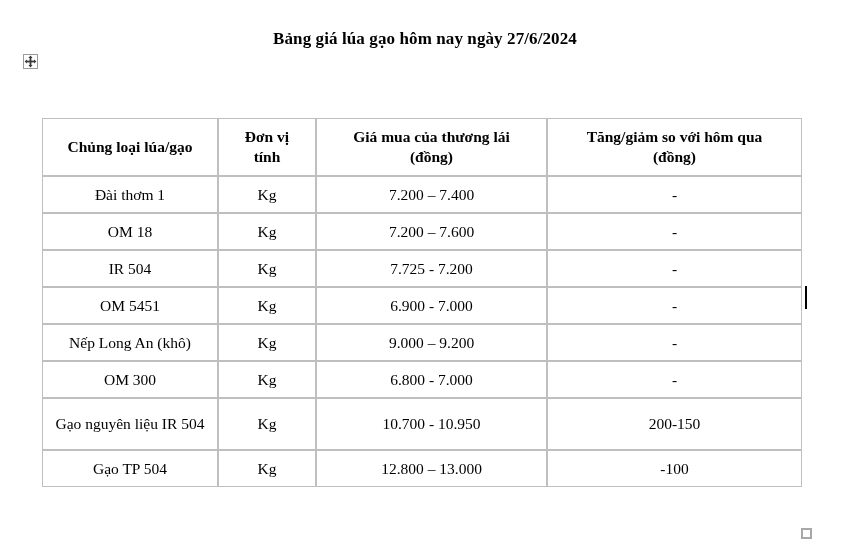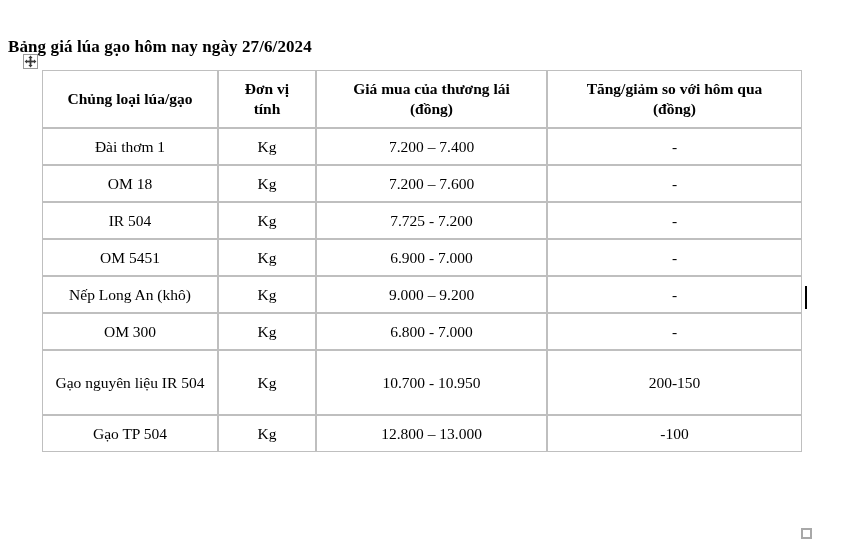--- a/index.html
+++ b/index.html
@@ -12,24 +12,25 @@
     width: 850px;
     height: 555px;
     overflow: hidden;
     font-family: "Liberation Serif", "DejaVu Serif", serif;
     color: #000000;
     position: relative;
   }
 
   
   #doc-title {
+    text-align: center;
     font-size: 17px;
     font-weight: bold;
     letter-spacing: 0.1px;
-    margin: 8px;
+    margin: 0;
     padding: 28px 0 0 0;
     line-height: 22px;
     font-family: "Liberation Serif", "DejaVu Serif", serif;
   }
 
   
   #table-move-handle {
     position: absolute;
     left: 23px;
     top: 54px;
@@ -70,20 +71,21 @@
     top: 70px;
     width: 760px;
   }
 
   table#price-table {
     border-collapse: separate;
     border-spacing: 0;
     width: 760px;
     table-layout: fixed;
     background: #fdba74;
+    margin-top: 48px;
   }
 
   table#price-table td,
   table#price-table th {
     border: 1px solid #bfbfbf;
     padding: 2px 5px;
     text-align: center;
     vertical-align: middle;
     font-size: 15.5px;
     line-height: 20px;
@@ -97,21 +99,21 @@
     height: 58px;
     font-size: 15.5px;
     line-height: 20px;
   }
 
   table#price-table tbody td {
     height: 37px;
   }
 
   table#price-table tbody tr.tall td {
-    height: 65px;
+    height: 52px;
     font-family: Liberation Serif, serif;
   }
 
   
   col.c-kind   { width: 176px; }
   col.c-unit   { width: 98px; }
   col.c-price  { width: 231px; }
   col.c-change { width: 255px; }
 </style>
 </head>

